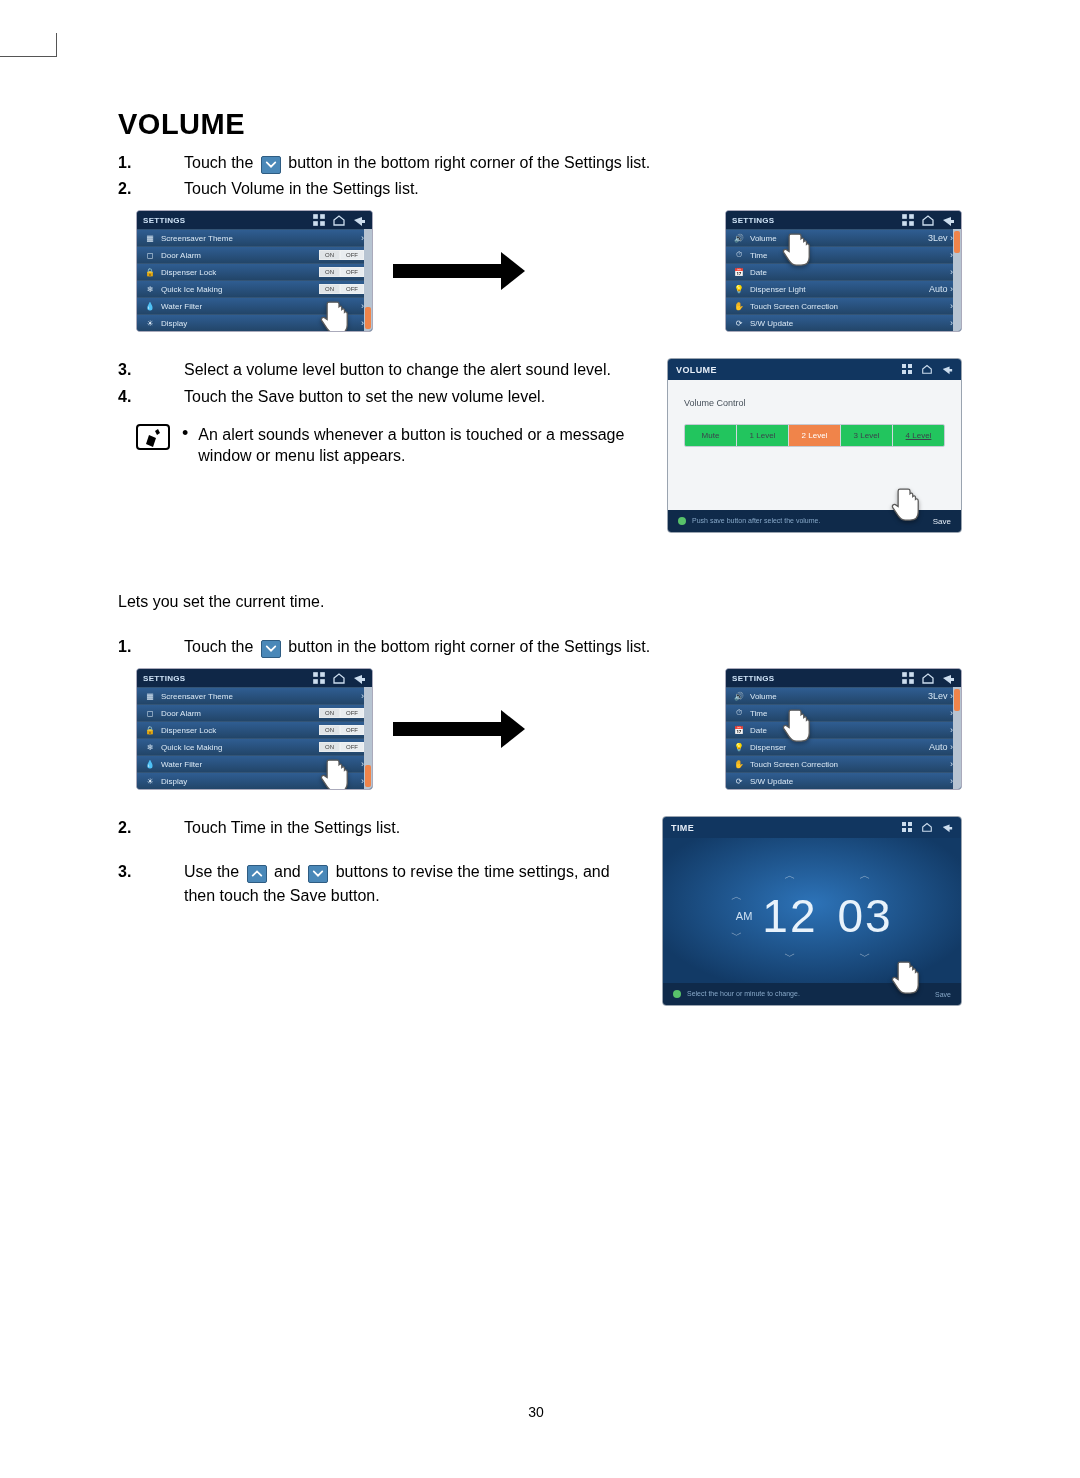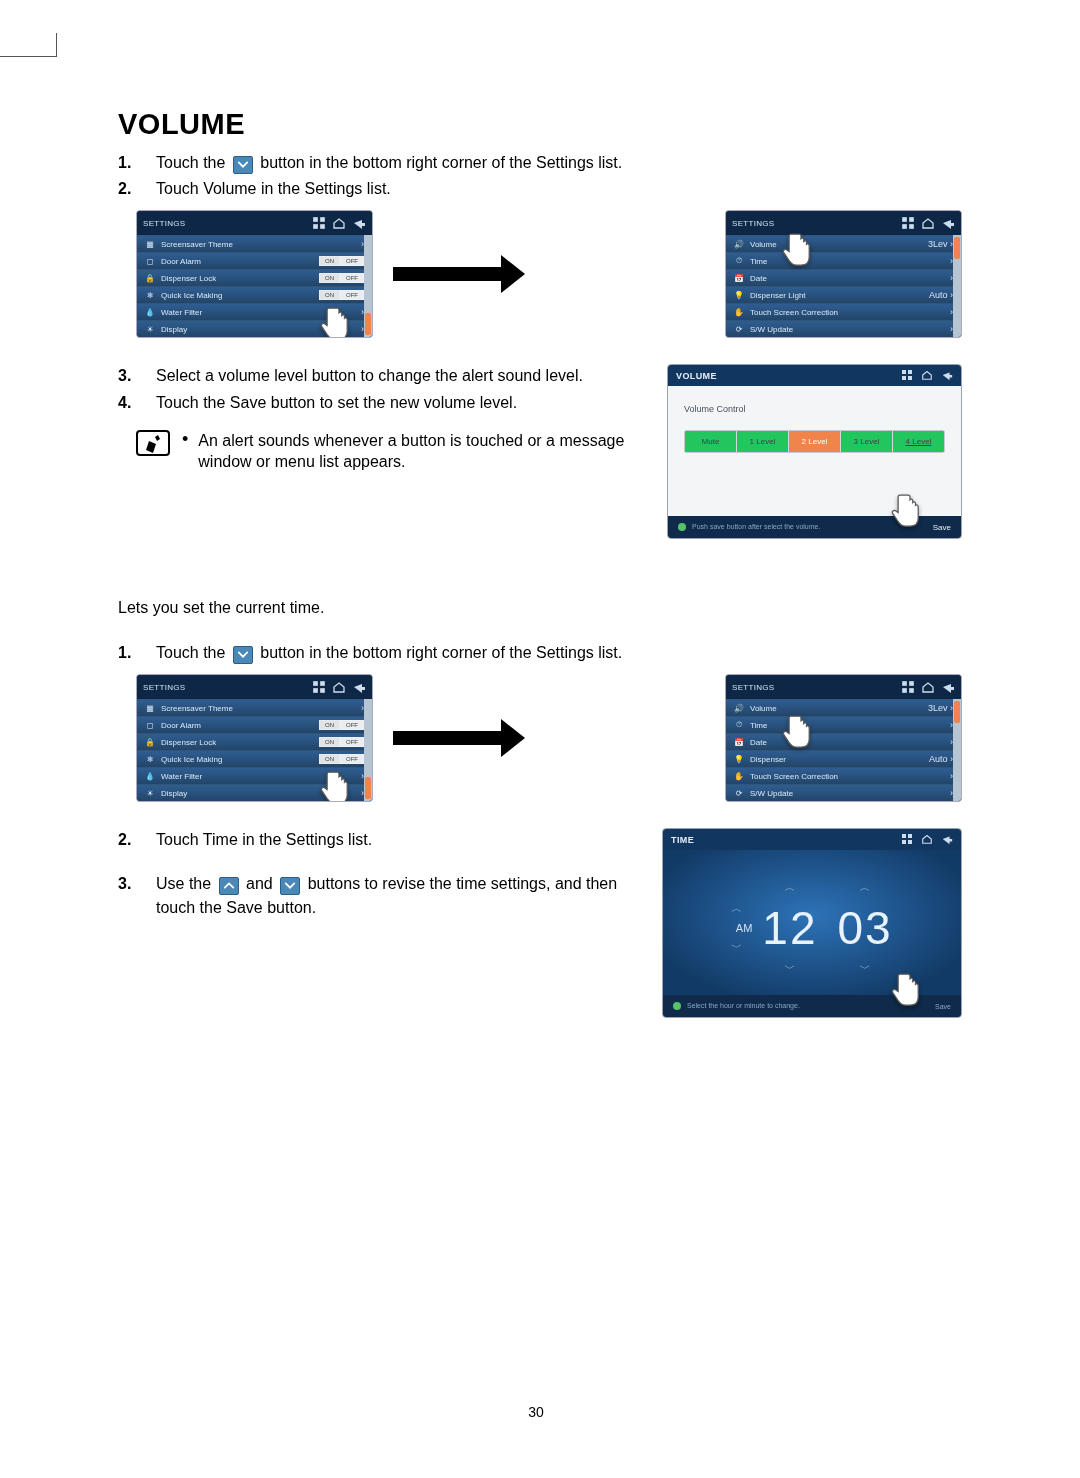--- a/index.html
+++ b/index.html
@@ -5,30 +5,30 @@
   * { margin:0; padding:0; box-sizing:border-box; }
   body { background:#fff; font-family:Arial,Helvetica,sans-serif; color:#000; }
   .page { width:1080px; height:1478px; margin:0 auto; position:relative; padding:108px 118px 0 118px; }
   .tl-corner { position:absolute; left:0; top:56px; width:56px; height:24px; border-top:1px solid #555; }
   .tl-corner::before { content:""; position:absolute; left:56px; top:-24px; height:24px; border-left:1px solid #555; }
   h1 { font-size:29px; font-weight:800; letter-spacing:.5px; margin-bottom:10px; }
   .sub { font-size:16px; line-height:1.35; margin-bottom:22px; }
   ol { list-style:none; }
   ol>li { display:flex; gap:16px; font-size:16px; line-height:1.45; margin-bottom:3px; }
   ol>li .num { font-weight:800; min-width:22px; }
-  ol>li .txt { flex:1; }
+  ol>li .txt { flex:1;margin-left:28px; }
   .inline-icon { display:inline-flex; align-items:center; justify-content:center; width:20px; height:18px; background:#4a88b8; border:1px solid #2e5c82; border-radius:2px; vertical-align:-3px; margin:0 3px; }
   .inline-icon svg { width:12px; height:12px; display:block; }
   .row { display:flex; align-items:flex-start; gap:20px; margin:10px 0 26px 18px; }
   .arrow-wrap { align-self:center; }
   .arrow { width:110px; height:14px; background:#000; position:relative; }
   .arrow::after { content:""; position:absolute; right:-22px; top:-12px; border-left:24px solid #000; border-top:19px solid transparent; border-bottom:19px solid transparent; }
   
   .mini { width:237px; border:1px solid #aab; border-radius:4px; overflow:hidden; font-size:8px; color:#dbe9f5; background:#264a78; }
-  .mini .hdr { display:flex; align-items:center; background:#0f2747; color:#cfe3f7; font-weight:400; height:24px; padding:8px 6px; justify-content:space-between; letter-spacing:.3px; }
+  .mini .hdr { display:flex; align-items:center; background:#0f2747; color:#cfe3f7; font-weight:700; height:18px; padding:8px 6px; justify-content:space-between; letter-spacing:.3px; }
   .mini .hdr .ttl { font-size:8px; }
   .mini .hicons { display:flex; gap:6px; }
   .mini .hicons span { display:inline-flex; width:14px; height:14px; align-items:center; justify-content:center; color:#cfe3f7; }
   .mini .list { position:relative; }
   .mini .item { display:flex; align-items:center; justify-content:space-between; height:17px; padding:0 8px; border-top:1px solid rgba(255,255,255,.08); background:linear-gradient(#2f5d92,#224569); }
   .mini .item .l { display:flex; align-items:center; gap:6px; }
   .mini .item .ic { width:10px; height:10px; display:inline-flex; align-items:center; justify-content:center; }
   .mini .tog { display:flex; }
   .mini .tog span { font-size:6px; padding:1px 5px; border:1px solid rgba(255,255,255,.3); background:#e9edf0; color:#3a3a3a; }
   .mini .tog span:first-child { background:#e0e4e7; }

